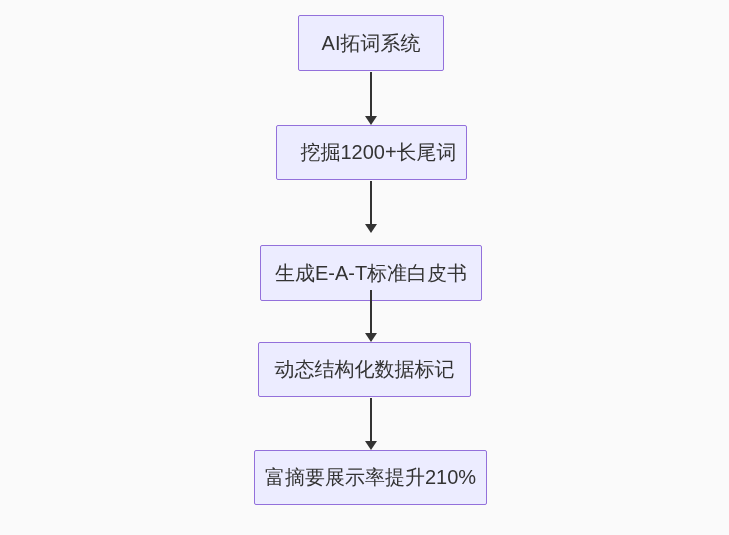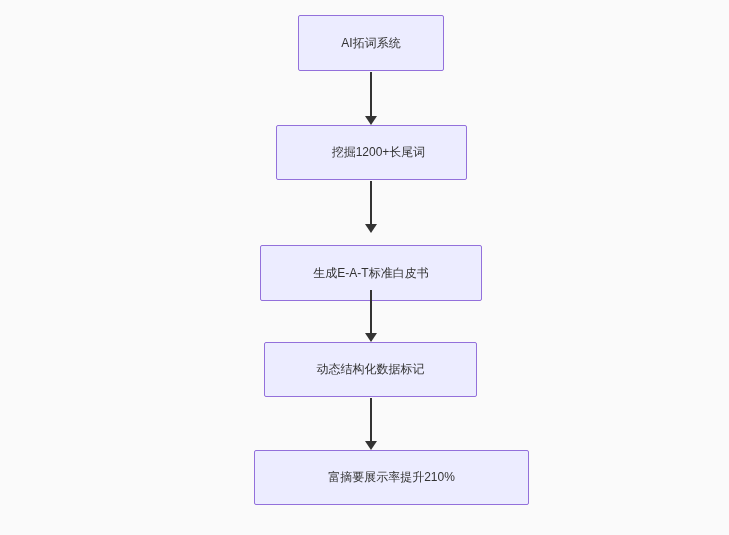--- a/index.html
+++ b/index.html
@@ -21,21 +21,21 @@
   .node {
     position: absolute;
     box-sizing: border-box;
     background: #ECECFF;
     border: 1.5px solid #9370DB;
     border-radius: 2px;
     display: flex;
     align-items: center;
     justify-content: center;
     color: #333333;
-    font-size: 12px;
+    font-size: 20px;
     white-space: nowrap;
   }
   .edge {
     position: absolute;
     width: 13px;
   }
   .edge .line {
     position: absolute;
     top: 0;
     bottom: 8px;
@@ -60,23 +60,23 @@
 <body>
 
 <div class="flowchart">
 
   <div class="node" style="left:298px; top:15px;  width:146px; height:56px;">AI拓词系统</div>
 
   <div class="node" style="left:276px; top:125px; width:191px; height:55px;padding-left:14px;">挖掘1200+长尾词</div>
 
   <div class="node" style="left:260px; top:233px; width:222px; height:56px;margin-top:12px;">生成E-A-T标准白皮书</div>
 
-  <div class="node" style="left:264px; top:342px; width:213px; height:55px;">动态结构化数据标记</div>
+  <div class="node" style="left:258px; top:342px; width:213px; height:55px;">动态结构化数据标记</div>
 
-  <div class="node" style="left:254px; top:450px; width:275px; height:55px;">富摘要展示率提升210%</div>
+  <div class="node" style="left:254px; top:450px; width:233px; height:55px;">富摘要展示率提升210%</div>
 
   <div class="edge" style="left:364px; top:72px; height:53px;">
     <div class="line"></div>
     <div class="arrowhead"></div>
   </div>
 
   <div class="edge" style="left:364px; top:181px; height:52px;">
     <div class="line"></div>
     <div class="arrowhead"></div>
   </div>

